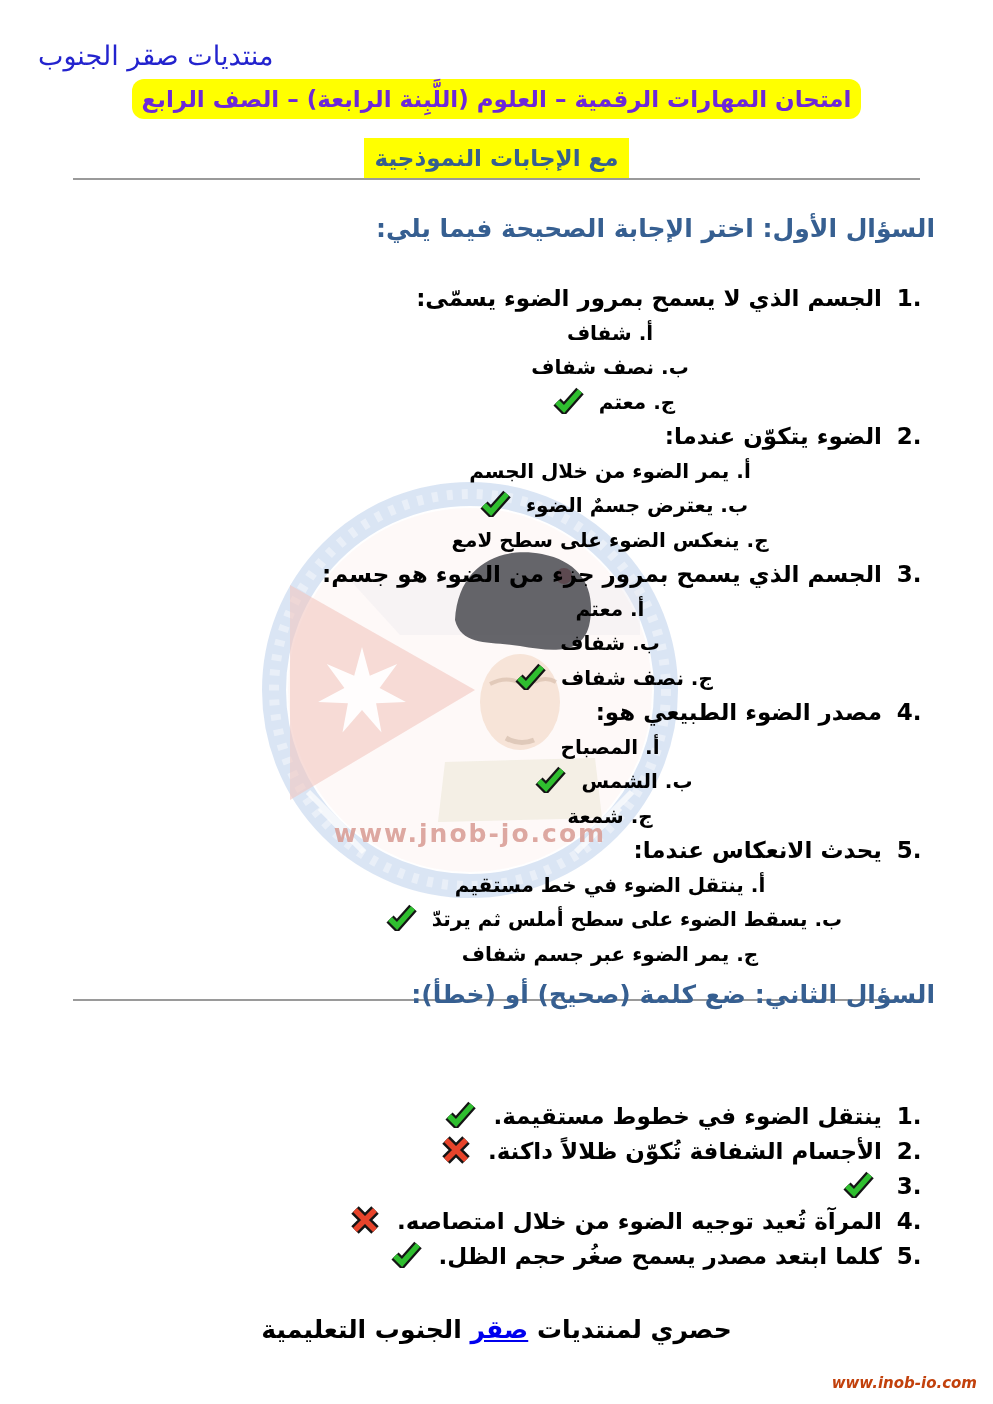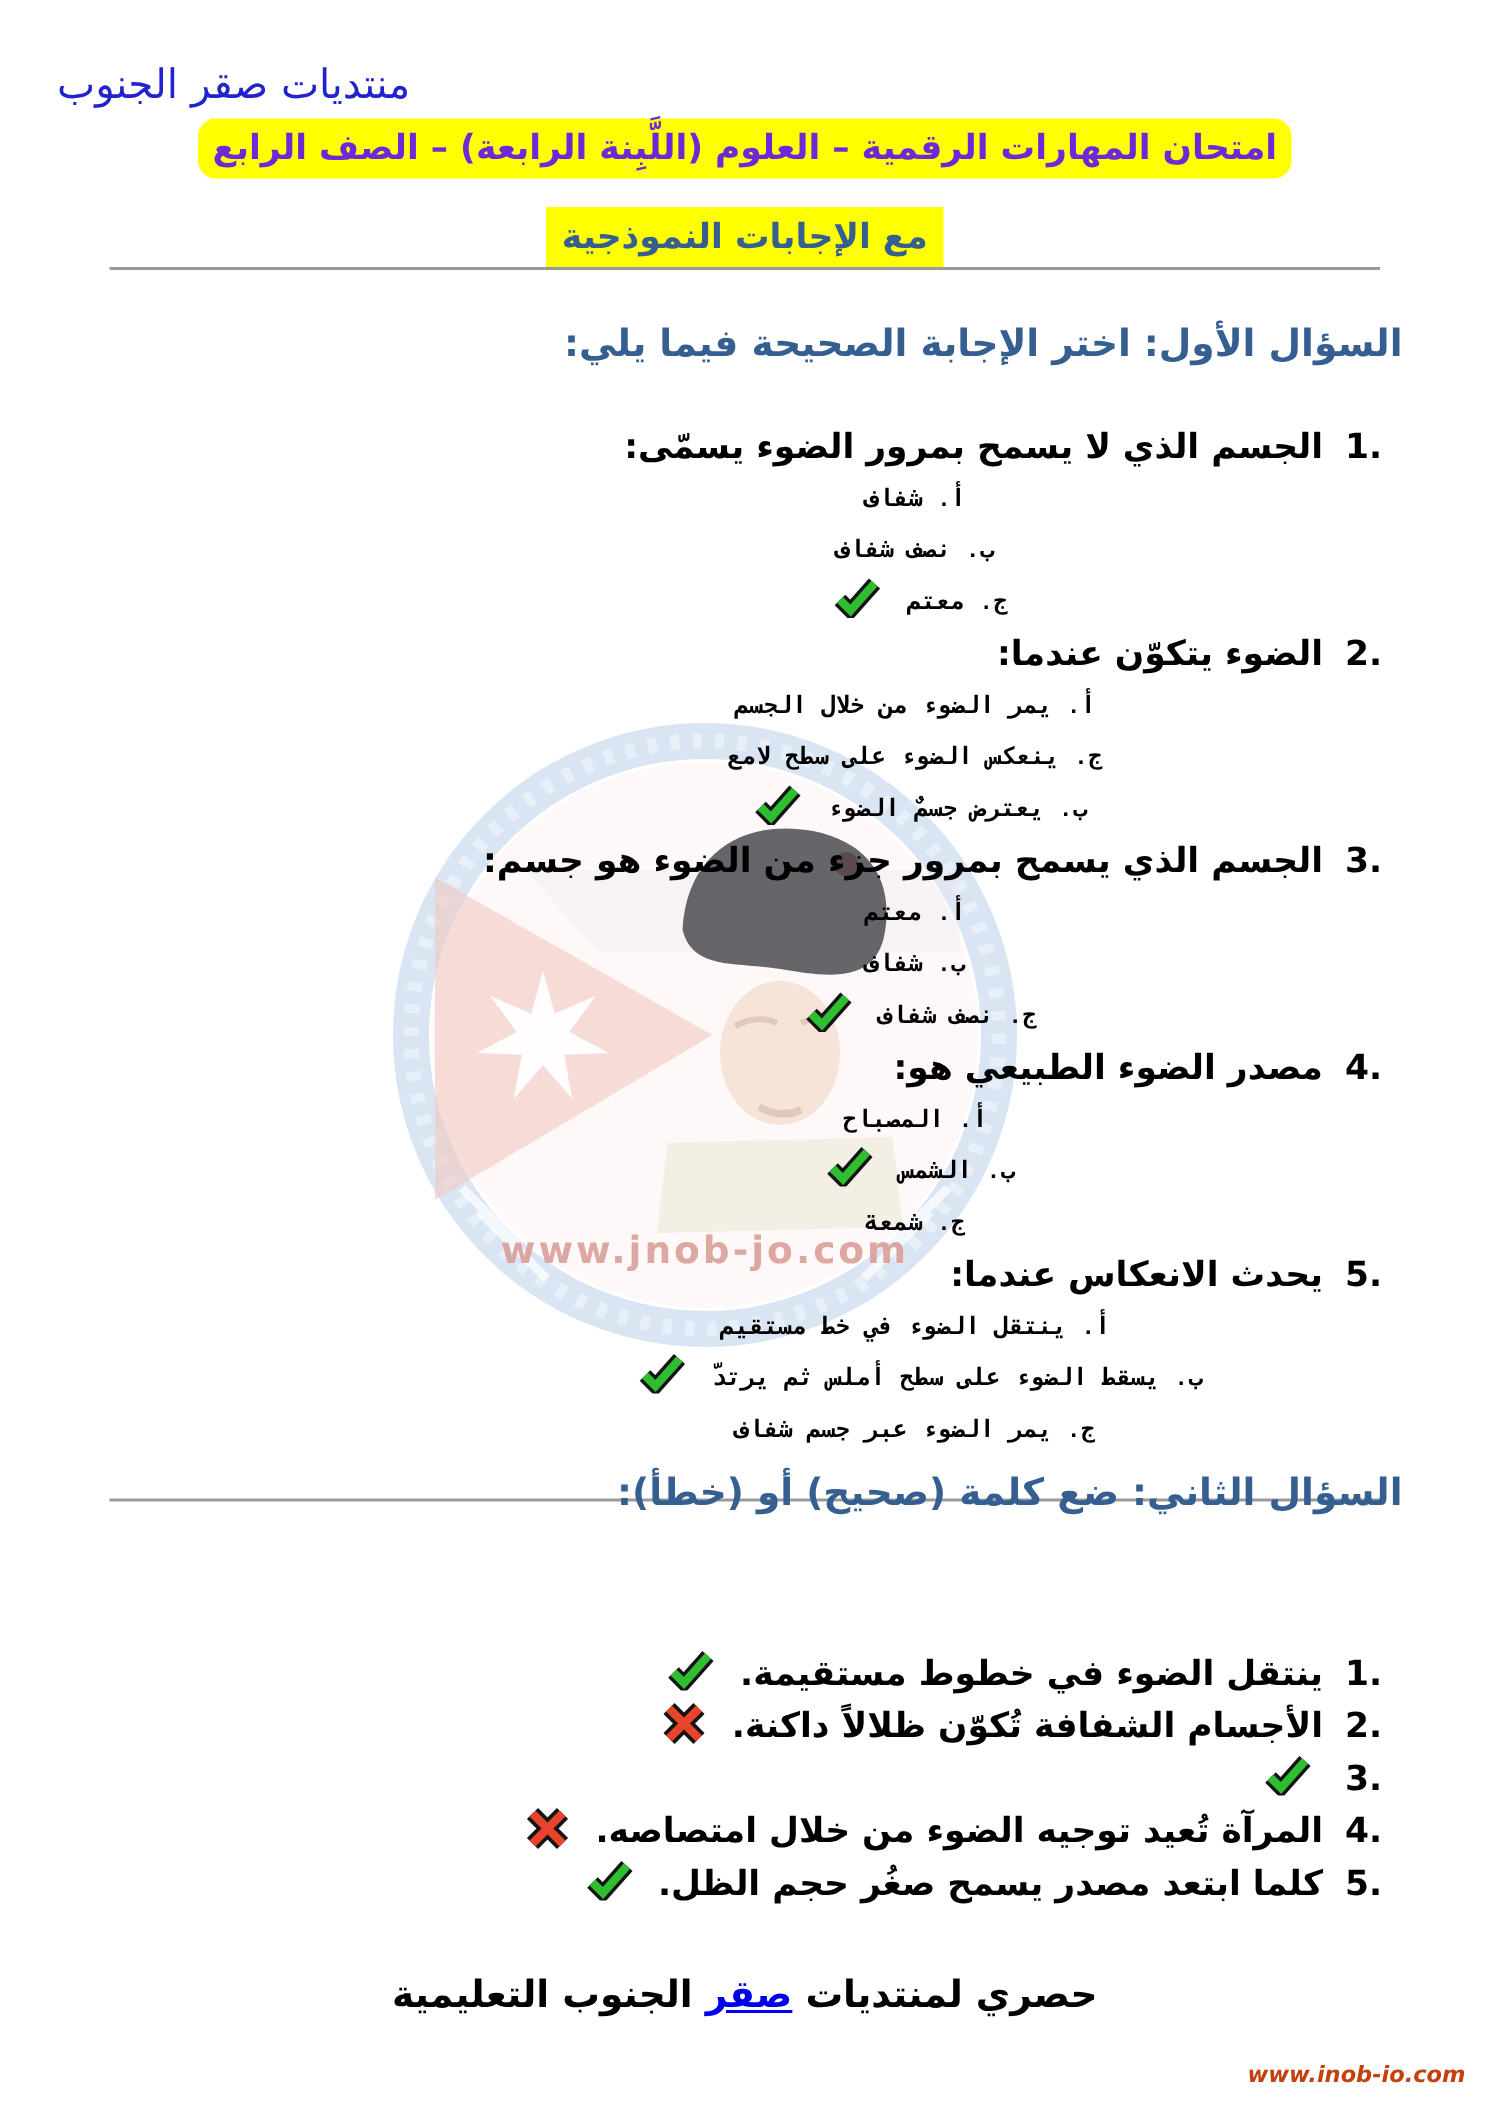--- a/index.html
+++ b/index.html
@@ -29,21 +29,21 @@
 
   .sec-heading{position:absolute;right:58px;font-size:25px;font-weight:bold;color:#365F91;white-space:nowrap;margin-left:34px;}
   .sec-heading.s1{top:214px;}
   .sec-heading.s2{top:980px;}
 
   .q-list{position:absolute;top:281px;right:66px;left:0;}
   .q-line{display:flex;gap:9px;line-height:34.5px;font-size:23px;font-weight:bold;}
   .q-num{min-width:36px;text-align:center;direction:ltr;}
   .q-text{white-space:nowrap;}
   .q-options{margin:0 7px 0 300px;text-align:center;}
-  .opt-line{line-height:34.5px;font-size:16px;font-weight:bold;white-space:nowrap;font-family:Liberation Mono, monospace;}
+  .opt-line{line-height:34.5px;font-size:20px;font-weight:bold;white-space:nowrap;}
 
   .tf-list{position:absolute;top:1099px;right:66px;left:0;}
   .tf-line{display:flex;gap:9px;line-height:35px;font-size:23px;font-weight:bold;}
   .tf-text{white-space:nowrap;}
 
   .mark-slot svg{vertical-align:middle;margin:0 8px;position:relative;top:-3px;}
 
   .footer-line{position:absolute;top:1315px;left:0;width:100%;text-align:center;
                font-size:25px;font-weight:bold;white-space:nowrap;}
   .footer-line a{color:#0000EE;text-decoration:underline;cursor:pointer;}
@@ -126,28 +126,28 @@
   </div>
 
   <div class="q-block">
     <div class="q-line">
       <span class="q-num">2.</span>
       <span class="q-text">الضوء يتكوّن عندما:</span>
     </div>
     <div class="q-options">
   <div class="opt-line"><span>أ. يمر الضوء من خلال الجسم</span><span class="mark-slot"></span></div>
 
+  <div class="opt-line"><span>ب. يعترض جسمٌ الضوء</span><span class="mark-slot">
+  <svg width="31" height="27" viewBox="0 0 31 27">
+    <polyline points="4,15 11,22 27,4" fill="none" stroke="#141414" stroke-width="10"></polyline>
+    <polyline points="4,15 11,22 27,4" fill="none" stroke="#2FBE2F" stroke-width="5.5"></polyline>
+  </svg>
+</span></div>
+
   <div class="opt-line"><span>ج. ينعكس الضوء على سطح لامع</span><span class="mark-slot"></span></div>
-
-  <div class="opt-line"><span>ب. يعترض جسمٌ الضوء</span><span class="mark-slot">
-  <svg width="31" height="27" viewBox="0 0 31 27">
-    <polyline points="4,15 11,22 27,4" fill="none" stroke="#141414" stroke-width="10"></polyline>
-    <polyline points="4,15 11,22 27,4" fill="none" stroke="#2FBE2F" stroke-width="5.5"></polyline>
-  </svg>
-</span></div>
 </div>
   </div>
 
   <div class="q-block">
     <div class="q-line">
       <span class="q-num">3.</span>
       <span class="q-text">الجسم الذي يسمح بمرور جزء من الضوء هو جسم:</span>
     </div>
     <div class="q-options">
   <div class="opt-line"><span>أ. معتم</span><span class="mark-slot"></span></div>

